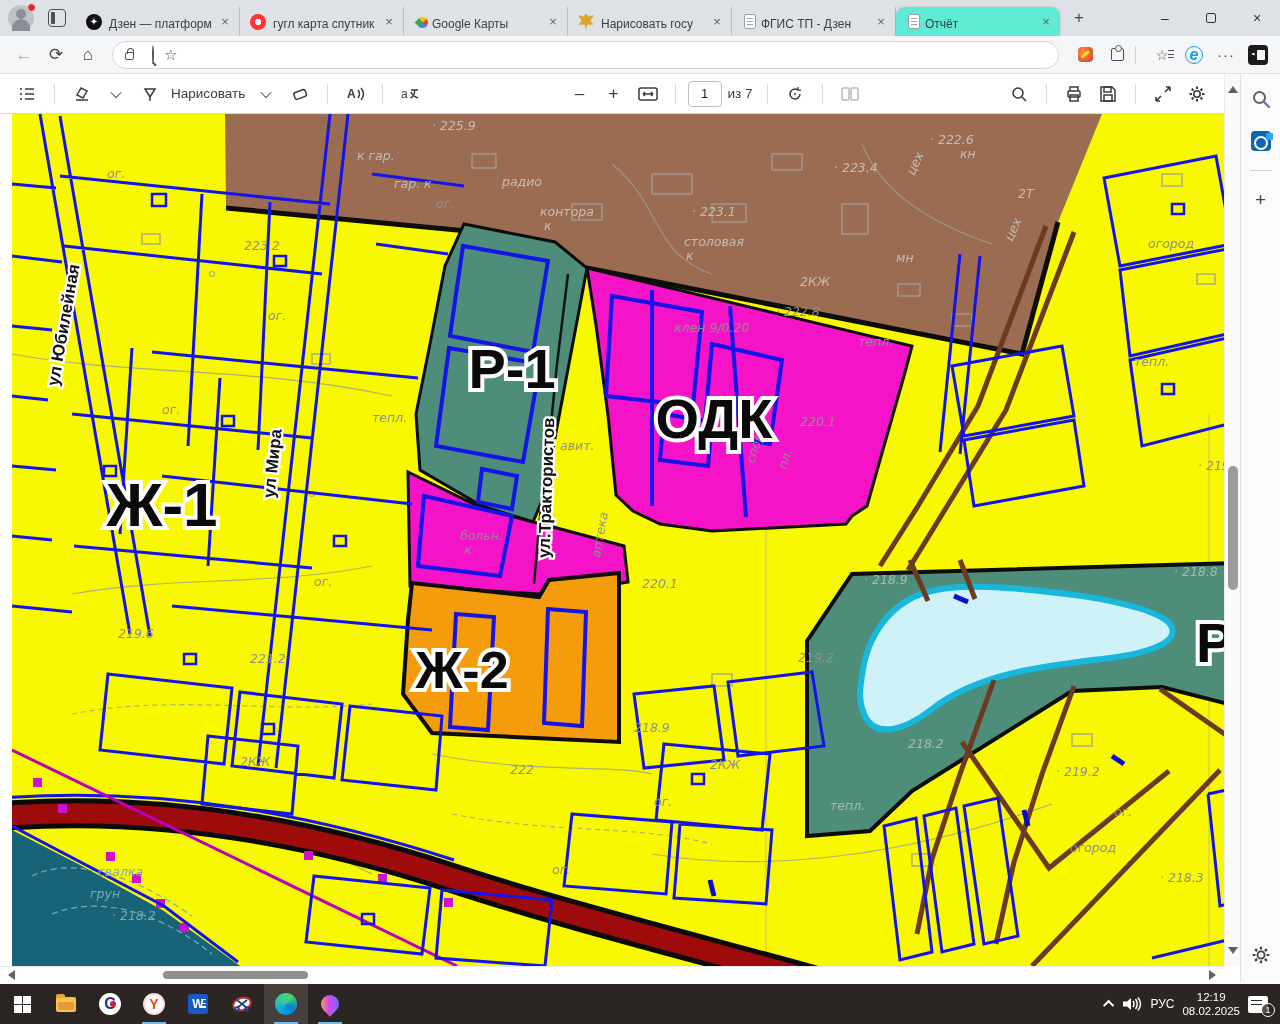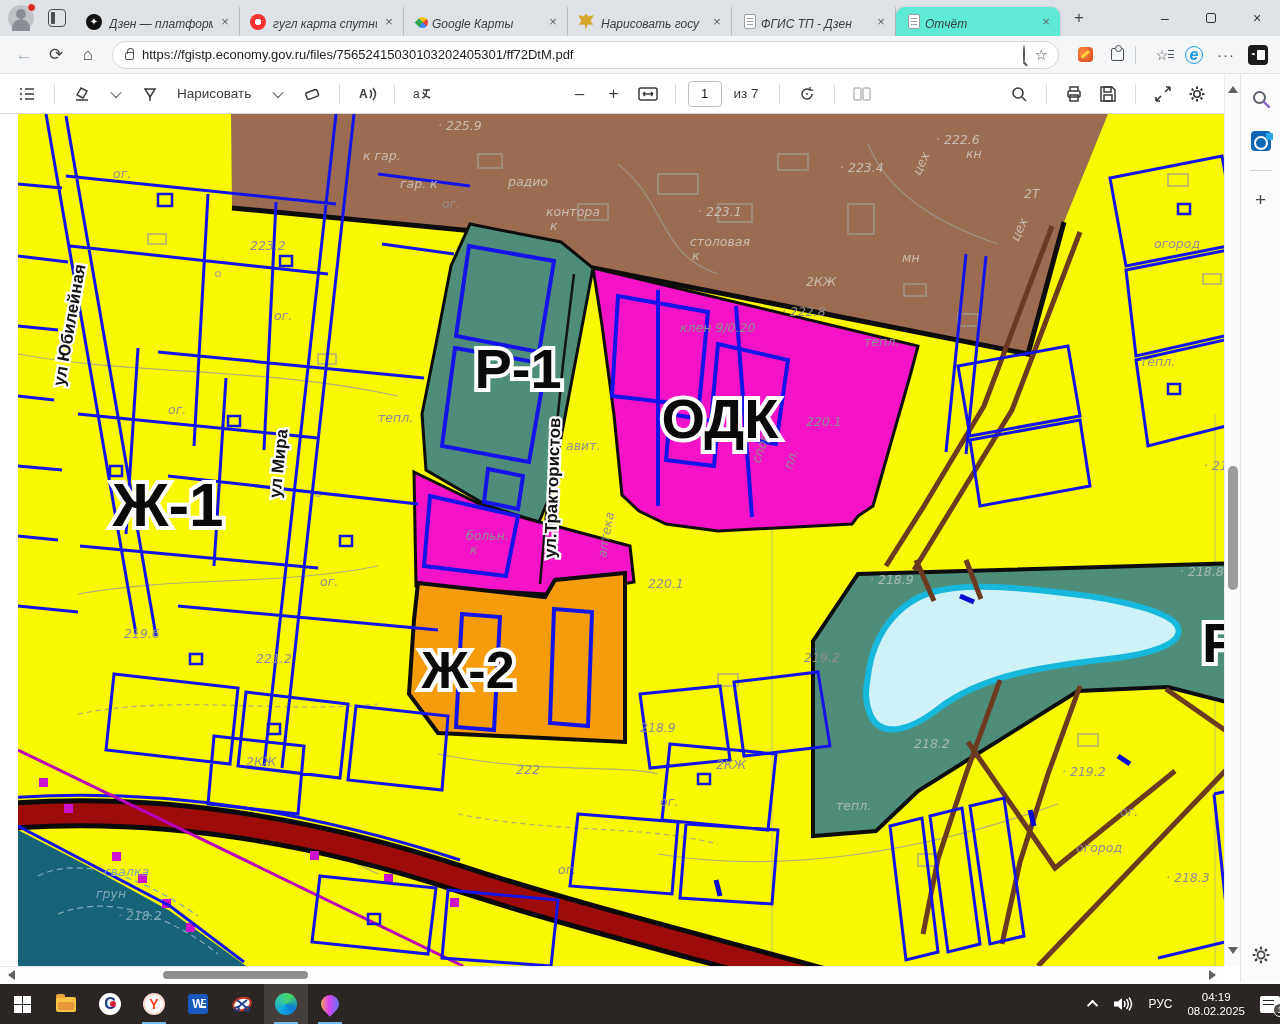--- a/index.html
+++ b/index.html
@@ -10,21 +10,21 @@
   .tabstrip{position:absolute;top:0;left:0;width:1280px;height:36px;background:#dee1e6;display:flex;align-items:center;}
   .profile{position:relative;width:26px;height:26px;margin-left:8px;border-radius:50%;background:#bfc3c8;flex:none;}
   .profile::before{content:"";position:absolute;left:8px;top:4px;width:10px;height:10px;border-radius:50%;background:#8a8f96;}
   .profile::after{content:"";position:absolute;left:4px;top:14px;width:18px;height:12px;border-radius:9px 9px 0 0;background:#8a8f96;}
   .profile .dot{position:absolute;right:-2px;top:-2px;width:9px;height:9px;border-radius:50%;background:#d93025;border:1.5px solid #dee1e6;}
   .vtabs-btn{width:18px;height:18px;border:1.8px solid #4a4d52;border-radius:4px;margin:0 10px 0 14px;position:relative;flex:none;}
   .vtabs-btn::before{content:"";position:absolute;left:2px;top:2px;bottom:2px;width:4px;background:#4a4d52;border-radius:1px;}
   .tabs{display:flex;height:36px;align-items:flex-end;}
   .tab{position:relative;width:164px;height:29px;display:flex;align-items:center;padding:0 6px 0 10px;color:#3c4043;font-size:12px;border-right:1px solid #b9bcc1;}
   .tab.active{background:#5eead4;border-radius:9px 9px 0 0;border-right:none;box-shadow:0 0 3px rgba(0,0,0,.15);}
-  .tab .title{flex:1;overflow:hidden;white-space:nowrap;margin:4px 4px 0 7px;font-style:italic;}
+  .tab .title{flex:1;overflow:hidden;white-space:nowrap;margin:4px 4px 0 7px;}
   .tab .close{flex:none;width:16px;height:16px;line-height:15px;text-align:center;border-radius:4px;color:#5f6368;font-size:13px;}
   .fav{flex:none;width:16px;height:16px;position:relative;}
   .fav.dzen{border-radius:50%;background:#111;color:#fff;font-size:10px;line-height:16px;text-align:center;}
   .fav.yimg{border-radius:50%;background:radial-gradient(circle at 50% 50%,#fff 0 3px,#f33 3px 8px);}
   .fav.gmaps{left:3px;top:1px;width:11px;height:11px;border-radius:50% 50% 0 50%;transform:rotate(135deg);background:conic-gradient(#4285f4 0 25%,#34a853 0 50%,#fbbc04 0 75%,#ea4335 0);}
   .fav.gerb{background:#d6a62c;clip-path:polygon(50% 0,65% 18%,100% 10%,78% 45%,95% 70%,60% 68%,50% 100%,40% 68%,5% 70%,22% 45%,0 10%,35% 18%);}
   .fav.doc{left:2px;width:12px;height:15px;background:#fff;border:1px solid #9aa0a6;border-radius:2px;}
   .fav.doc::before{content:"";position:absolute;left:2px;top:3px;right:2px;height:7px;
     background:repeating-linear-gradient(#9aa0a6 0 1px,transparent 1px 3px);}
   .newtab{width:26px;height:26px;margin-left:6px;text-align:center;line-height:25px;font-size:17px;color:#45484d;border-radius:6px;}
@@ -57,28 +57,28 @@
   .more{font-size:15px;color:#4d5156;letter-spacing:1px;}
   .splitbtn{width:20px;height:20px;background:#1b1b1b;border-radius:4px;position:relative;}
   .splitbtn::before{content:"";position:absolute;right:3px;top:5px;width:8px;height:10px;background:#fff;border-radius:1px;}
   .splitbtn::after{content:"";position:absolute;left:3px;top:8px;width:6px;height:3px;background:#fff;clip-path:polygon(0 50%,60% 0,60% 100%);}
 
   
   .pdfbar{position:absolute;top:74px;left:0;width:1224px;height:40px;background:#fff;border-bottom:1px solid #d9d9d9;display:flex;align-items:center;padding:0 12px;}
   .pb-group{display:flex;align-items:center;gap:4px;}
   .pb-ic{width:30px;height:30px;display:flex;align-items:center;justify-content:center;border-radius:5px;color:#3b3b3b;flex:none;}
   .pb-ic svg{display:block;}
-  .pb-label{font-size:13.5px;color:#3b3b3b;margin:0 8px;}
+  .pb-label{font-size:13.5px;color:#3b3b3b;margin:0 2px;}
   .pb-div{width:1px;height:20px;background:#d9d9d9;margin:0 8px;flex:none;}
   .chev{width:8px;height:8px;border-right:1.6px solid #555;border-bottom:1.6px solid #555;transform:rotate(45deg) translate(-1px,-1px);}
   .pagebox{width:34px;height:26px;border:1px solid #bfbfbf;border-radius:4px;text-align:center;font-size:13px;color:#222;}
   .pb-glyph{font-size:17px;color:#3b3b3b;}
 
   
-  .mapwrap{position:absolute;top:114px;left:18px;width:1224px;height:852px;overflow:hidden;background:#f8f800;}
+  .mapwrap{position:absolute;top:114px;left:12px;width:1224px;height:852px;overflow:hidden;background:#f8f800;}
   svg text.topo{font-family:"DejaVu Sans",sans-serif;font-size:12.5px;fill:#8f8f8f;font-style:italic;}
   svg text.c-b{fill:#c6bcb4;}
   svg text.c-t{fill:#a5bab2;}
   svg text.c-d{fill:#7ea8b4;}
   svg text.sl{font-size:17px;font-weight:bold;fill:#141414;paint-order:stroke;stroke:#ffffff;stroke-width:4.5px;text-anchor:middle;}
   svg text.zl{font-weight:bold;fill:#0a0a0a;paint-order:stroke;stroke:#ffffff;stroke-width:8px;text-anchor:middle;}
 
   
   .vscroll{position:absolute;top:74px;left:1224px;width:16px;height:892px;background:#fafafa;border-left:1px solid #ececec;}
   .tri-up{position:absolute;top:12px;left:3px;width:0;height:0;border-left:5px solid transparent;border-right:5px solid transparent;border-bottom:7px solid #606060;}
@@ -108,21 +108,21 @@
   .folder::before{content:"";position:absolute;top:-3px;left:0;width:9px;height:4px;background:#e8a33d;border-radius:2px 2px 0 0;}
   .folder::after{content:"";position:absolute;left:2px;top:5px;right:2px;bottom:2px;background:#e8973c;border-radius:1px;}
   .capp{width:22px;height:22px;border-radius:50%;background:#fff;color:#1f3b8c;font-weight:bold;font-size:16px;line-height:22px;text-align:center;position:relative;}
   .capp::after{content:"";position:absolute;right:5px;top:8px;width:6px;height:6px;border-radius:50%;background:#d61f3c;}
   .ybr{width:22px;height:22px;border-radius:50%;background:#fff;border:2px solid #fc3f1d33;color:#fc3f1d;font-weight:bold;font-size:14px;line-height:19px;text-align:center;}
   .wordic{width:20px;height:20px;background:#185abd;border-radius:3px;color:#fff;font-weight:bold;font-size:12px;line-height:20px;text-align:center;position:relative;}
   .wordic::after{content:"";position:absolute;right:2px;top:5px;width:5px;height:10px;
      background:repeating-linear-gradient(#fff 0 1.4px,transparent 1.4px 3.6px);}
   .edgeic{width:22px;height:22px;border-radius:50%;background:conic-gradient(from 210deg,#0ba5e0,#34c8a5,#49d668,#0d7bd4,#0ba5e0);}
   .dropic{width:18px;height:18px;border-radius:50% 0 50% 50%;transform:rotate(135deg);background:linear-gradient(135deg,#3b82f6,#d946ef 55%,#facc15);}
-  .tray{margin-left:auto;display:flex;align-items:center;gap:15px;color:#fff;}
+  .tray{margin-left:auto;display:flex;align-items:center;gap:8px;padding-right:12px;color:#fff;}
   .chev-up{width:8px;height:8px;border-left:2px solid #fff;border-top:2px solid #fff;transform:rotate(45deg) translateY(2px);}
   .lang{font-size:12px;}
   .clock{font-size:11.5px;line-height:14px;text-align:center;}
   .notif{position:relative;width:20px;height:17px;background:#fff;border-radius:2px;}
   .notif::before{content:"";position:absolute;left:3px;top:4px;width:11px;height:1.8px;background:#2b2523;box-shadow:0 4px 0 #2b2523;}
   .badge{position:absolute;right:-7px;bottom:-4px;width:14px;height:14px;border:1.4px solid #fff;border-radius:50%;background:#2b2523cc;color:#fff;font-size:9px;line-height:12px;text-align:center;}
 </style>
 </head>
 <body>
 
@@ -174,21 +174,20 @@
       <div class="wc">×</div>
     </div>
   </div>
 
   <div class="navbar">
     <div class="nav-ic disabled">←</div>
     <div class="nav-ic">⟳</div>
     <div class="nav-ic">⌂</div>
     <div class="omnibox">
       <span class="lock"></span>
-      <span class="url">https://fgistp.economy.gov.ru/files/75652415030103202405301/ff72DtM.pdf</span>
       <span class="ob-ic"><span class="mag"></span></span>
       <span class="ob-ic star">☆</span>
     </div>
     <div class="ext orange"></div>
     <div class="ext">
         <span class="puzzle"></span>
       </div>
     <div class="vdiv"></div>
     <div class="ext">
         <span class="favbar">☆</span>
@@ -545,21 +544,21 @@
         <span class="dropic"></span>
       </div>
     <div class="tray">
       <span class="chev-up"></span>
       <svg width="20" height="16" viewBox="0 0 20 16">
           <polygon points="1,5.5 5,5.5 9,2 9,14 5,10.5 1,10.5" fill="#fff"></polygon>
           <path d="M11,5 q2,3 0,6 M13.5,3 q3.5,5 0,10 M16,1.5 q5,6.5 0,13" stroke="#fff" stroke-width="1.5" fill="none"></path>
         </svg>
       <span class="lang">РУС</span>
       <span class="clock">
-        <span>04:19</span><br>
+        <span>12:19</span><br>
         <span>08.02.2025</span>
       </span>
       <span class="notif">
           <span class="badge">1</span>
         </span>
     </div>
   </div>
 
 </div>
 

